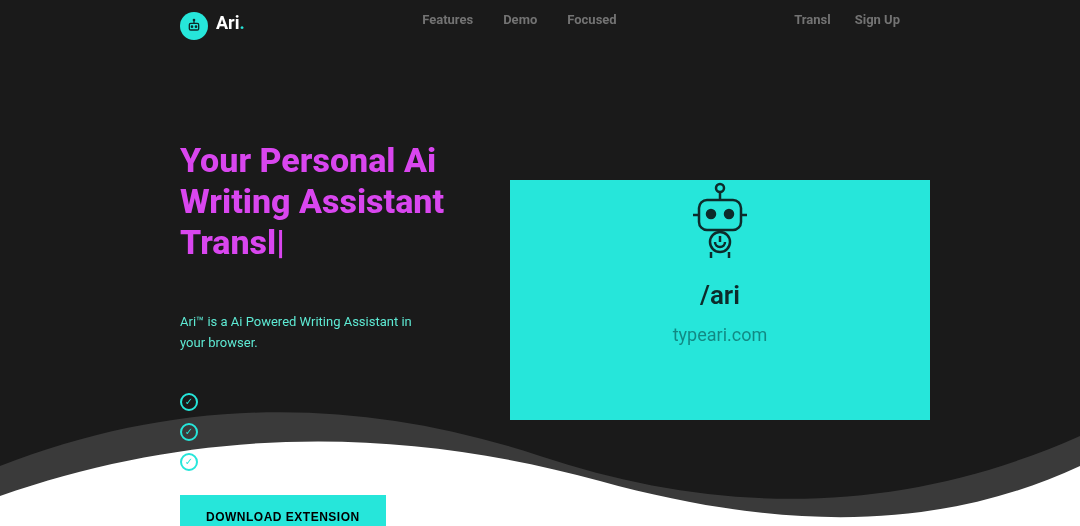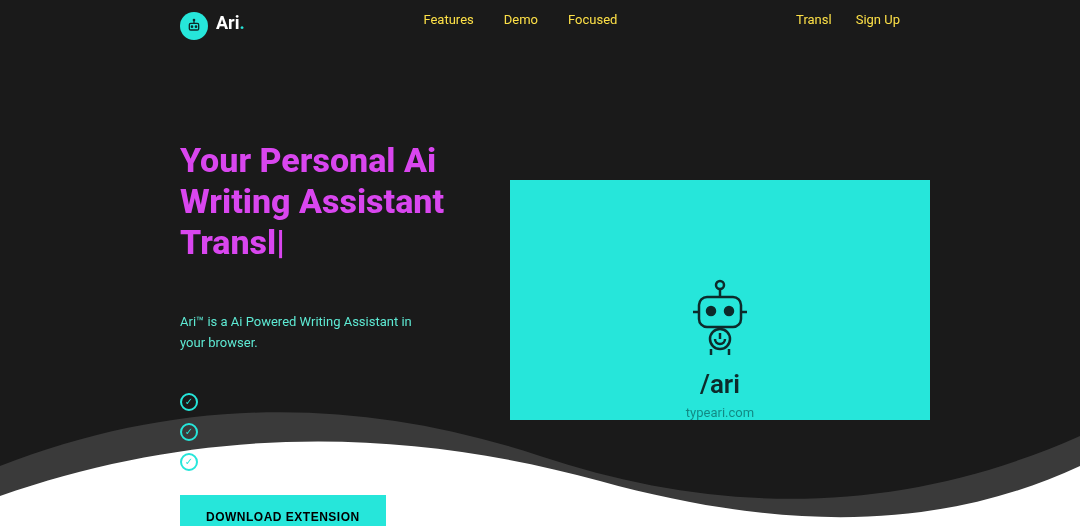--- a/index.html
+++ b/index.html
@@ -40,22 +40,22 @@
     display: flex;
     gap: 30px;
   }
   .nav-right {
     margin-left: auto;
     display: flex;
     gap: 24px;
   }
   .nav-link {
     font-size: 13px;
-    font-weight: 400;
-    color: #fde047;
+    font-weight: 700;
+    color: #737373;
     cursor: pointer;
   }
   .hero {
     display: flex;
     padding: 100px 180px 0 180px;
     gap: 50px;
     position: relative;
     z-index: 2;
   }
   .hero-left { flex: 0 0 280px; }
@@ -112,33 +112,33 @@
     display: flex;
     justify-content: center;
   }
   .promo-card {
     width: 420px;
     height: 240px;
     background: #26e6da;
     display: flex;
     flex-direction: column;
     align-items: center;
-    justify-content: flex-end;
-    gap: 6px;
+    justify-content: flex-start;
+    gap: 14px;
     margin-top: 40px;
   }
   .robot-icon svg { display: block; }
   .promo-title {
     font-size: 26px;
     font-weight: 600;
     color: #0d2b2b;
     margin-top: 6px;
   }
   .promo-url {
-    font-size: 13px;
+    font-size: 18px;
     color: rgba(0,60,60,0.55);
   }
   .wave {
     position: absolute;
     bottom: 0;
     left: 0;
     width: 1080px;
     height: 140px;
     z-index: 1;
   }

